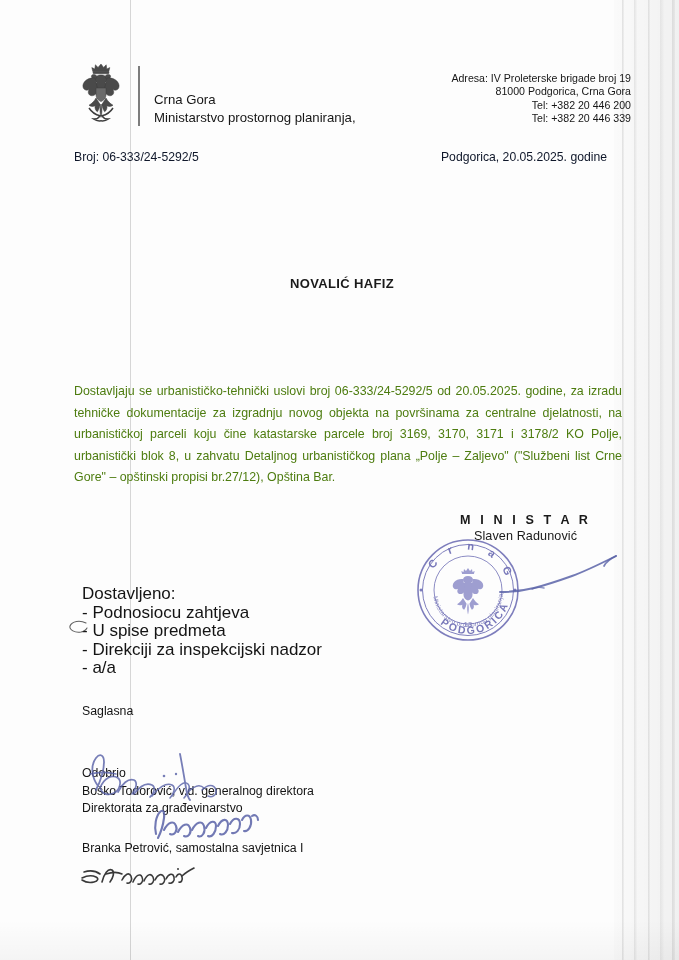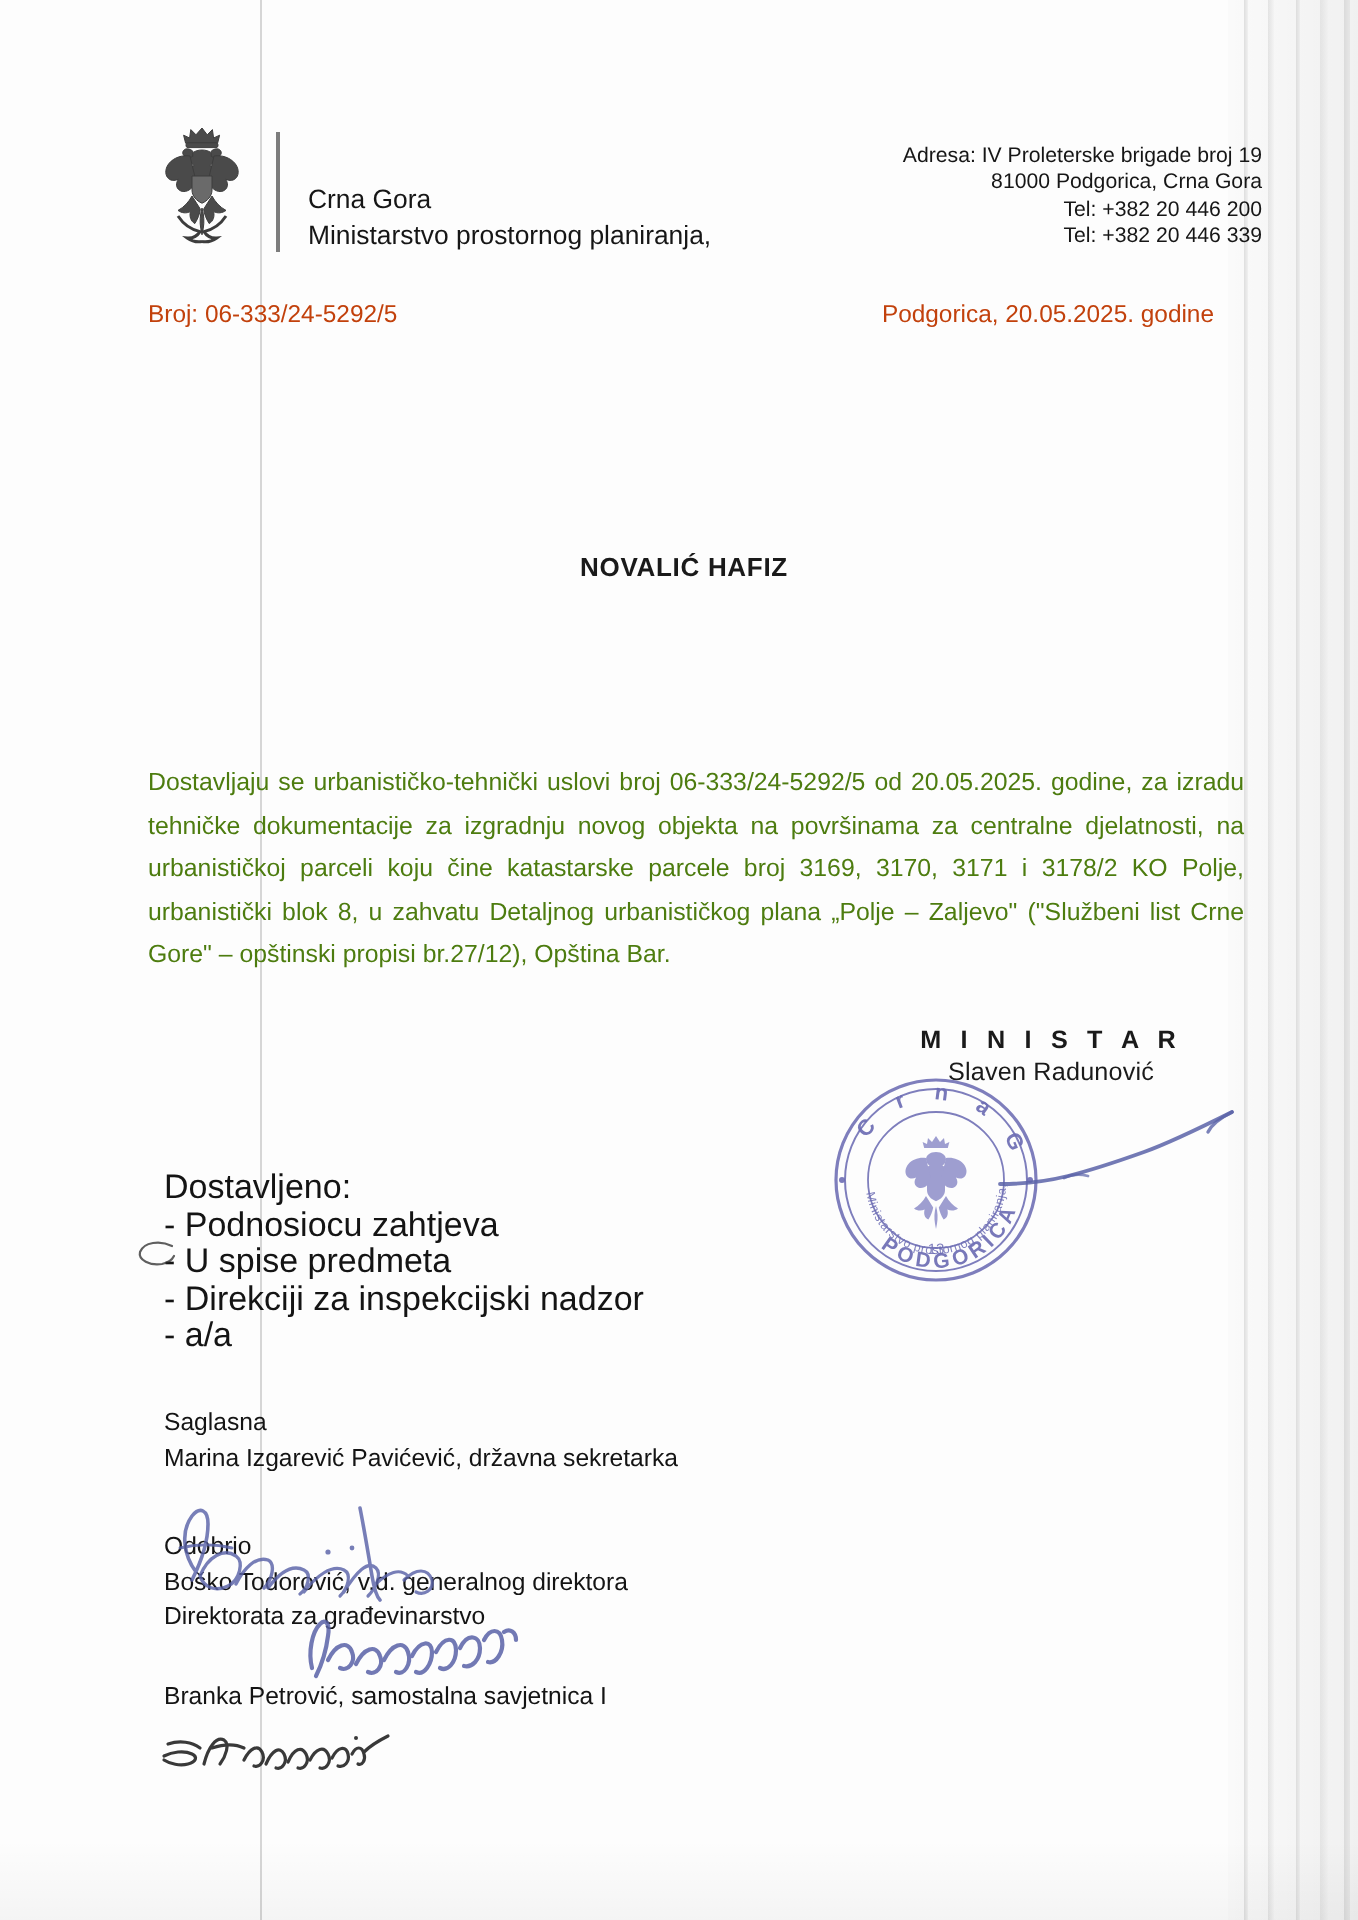--- a/index.html
+++ b/index.html
@@ -64,21 +64,21 @@
     flex: 0 0 auto;
     text-align: right;
     font-size: 10.6px; line-height: 13.6px; color: #161616;
     padding-top: 5px;
   }
 
   
   #ref-row {
     position: absolute; left: 74px; top: 150px; right: 60px;
     display: flex; justify-content: space-between;
-    font-size: 12.2px; color: #c2410c;
+    font-size: 12.2px; color: #0f172a;
   }
   #place-date { margin-right: 12px; }
 
   
   #recipient-name {
     position: absolute; left: 290px; top: 276px;
     font-size: 13px; font-weight: bold; letter-spacing: .35px;
   }
   #recipient-addr {
     position: absolute; right: 58px; top: 306px;
@@ -268,21 +268,20 @@
       <li>- Direkciji za inspekcijski nadzor</li>
       <li>- a/a</li>
     </ul>
     <svg id="circle-mark" viewBox="0 0 22 14">
       <path d="M18 3 C 12 0, 4 1, 2 6 C 1 10, 7 13, 13 12 C 16 11.4, 18 10, 19 8" stroke="#2a2a2a" stroke-width="1.1" fill="none" stroke-linecap="round" opacity=".75"></path>
     </svg>
   </div>
 
   <div class="approval" id="approval-1">
     <div class="appr-role">Saglasna</div>
-    <div class="appr-person">Marina Izgarević Pavićević, državna sekretarka</div>
   </div>
 
   <div class="approval" id="approval-2">
     <div class="appr-role">Odobrio</div>
     <div class="appr-person">Boško Todorović, v.d. generalnog direktora</div>
     <div class="appr-person">Direktorata za građevinarstvo</div>
   </div>
 
   <div class="approval" id="approval-3">
     <div class="appr-person">Branka Petrović, samostalna savjetnica I</div>

